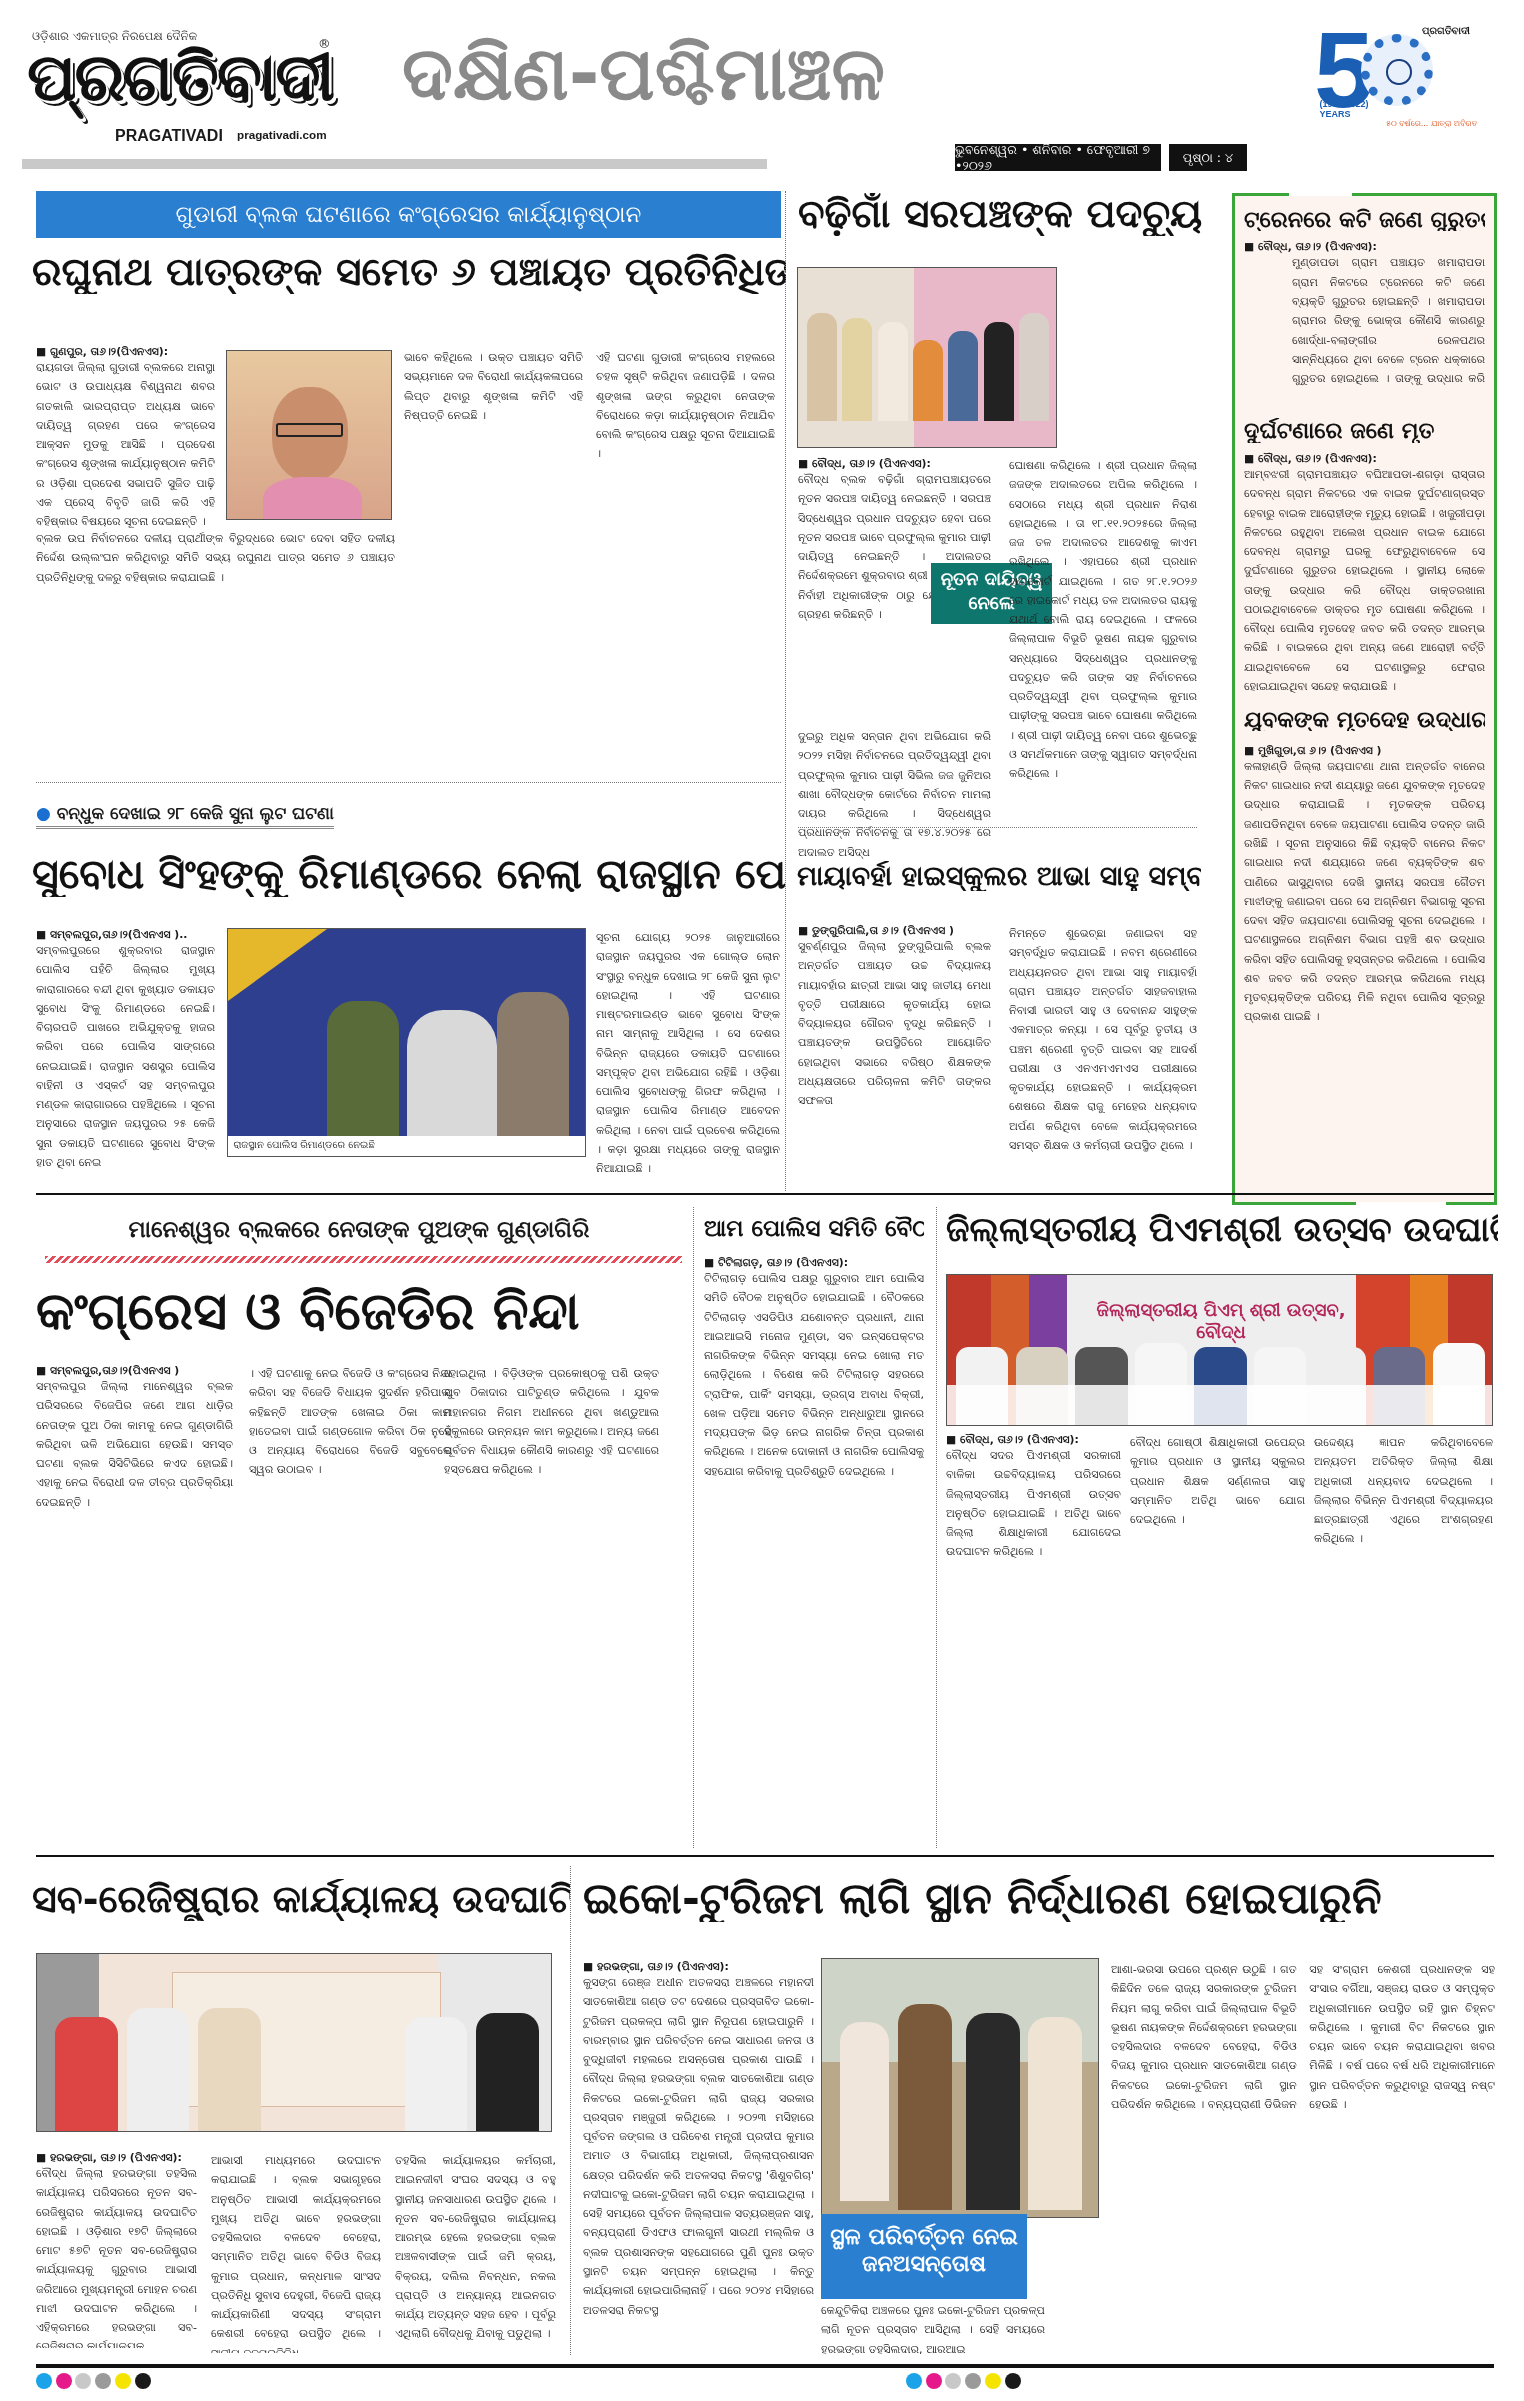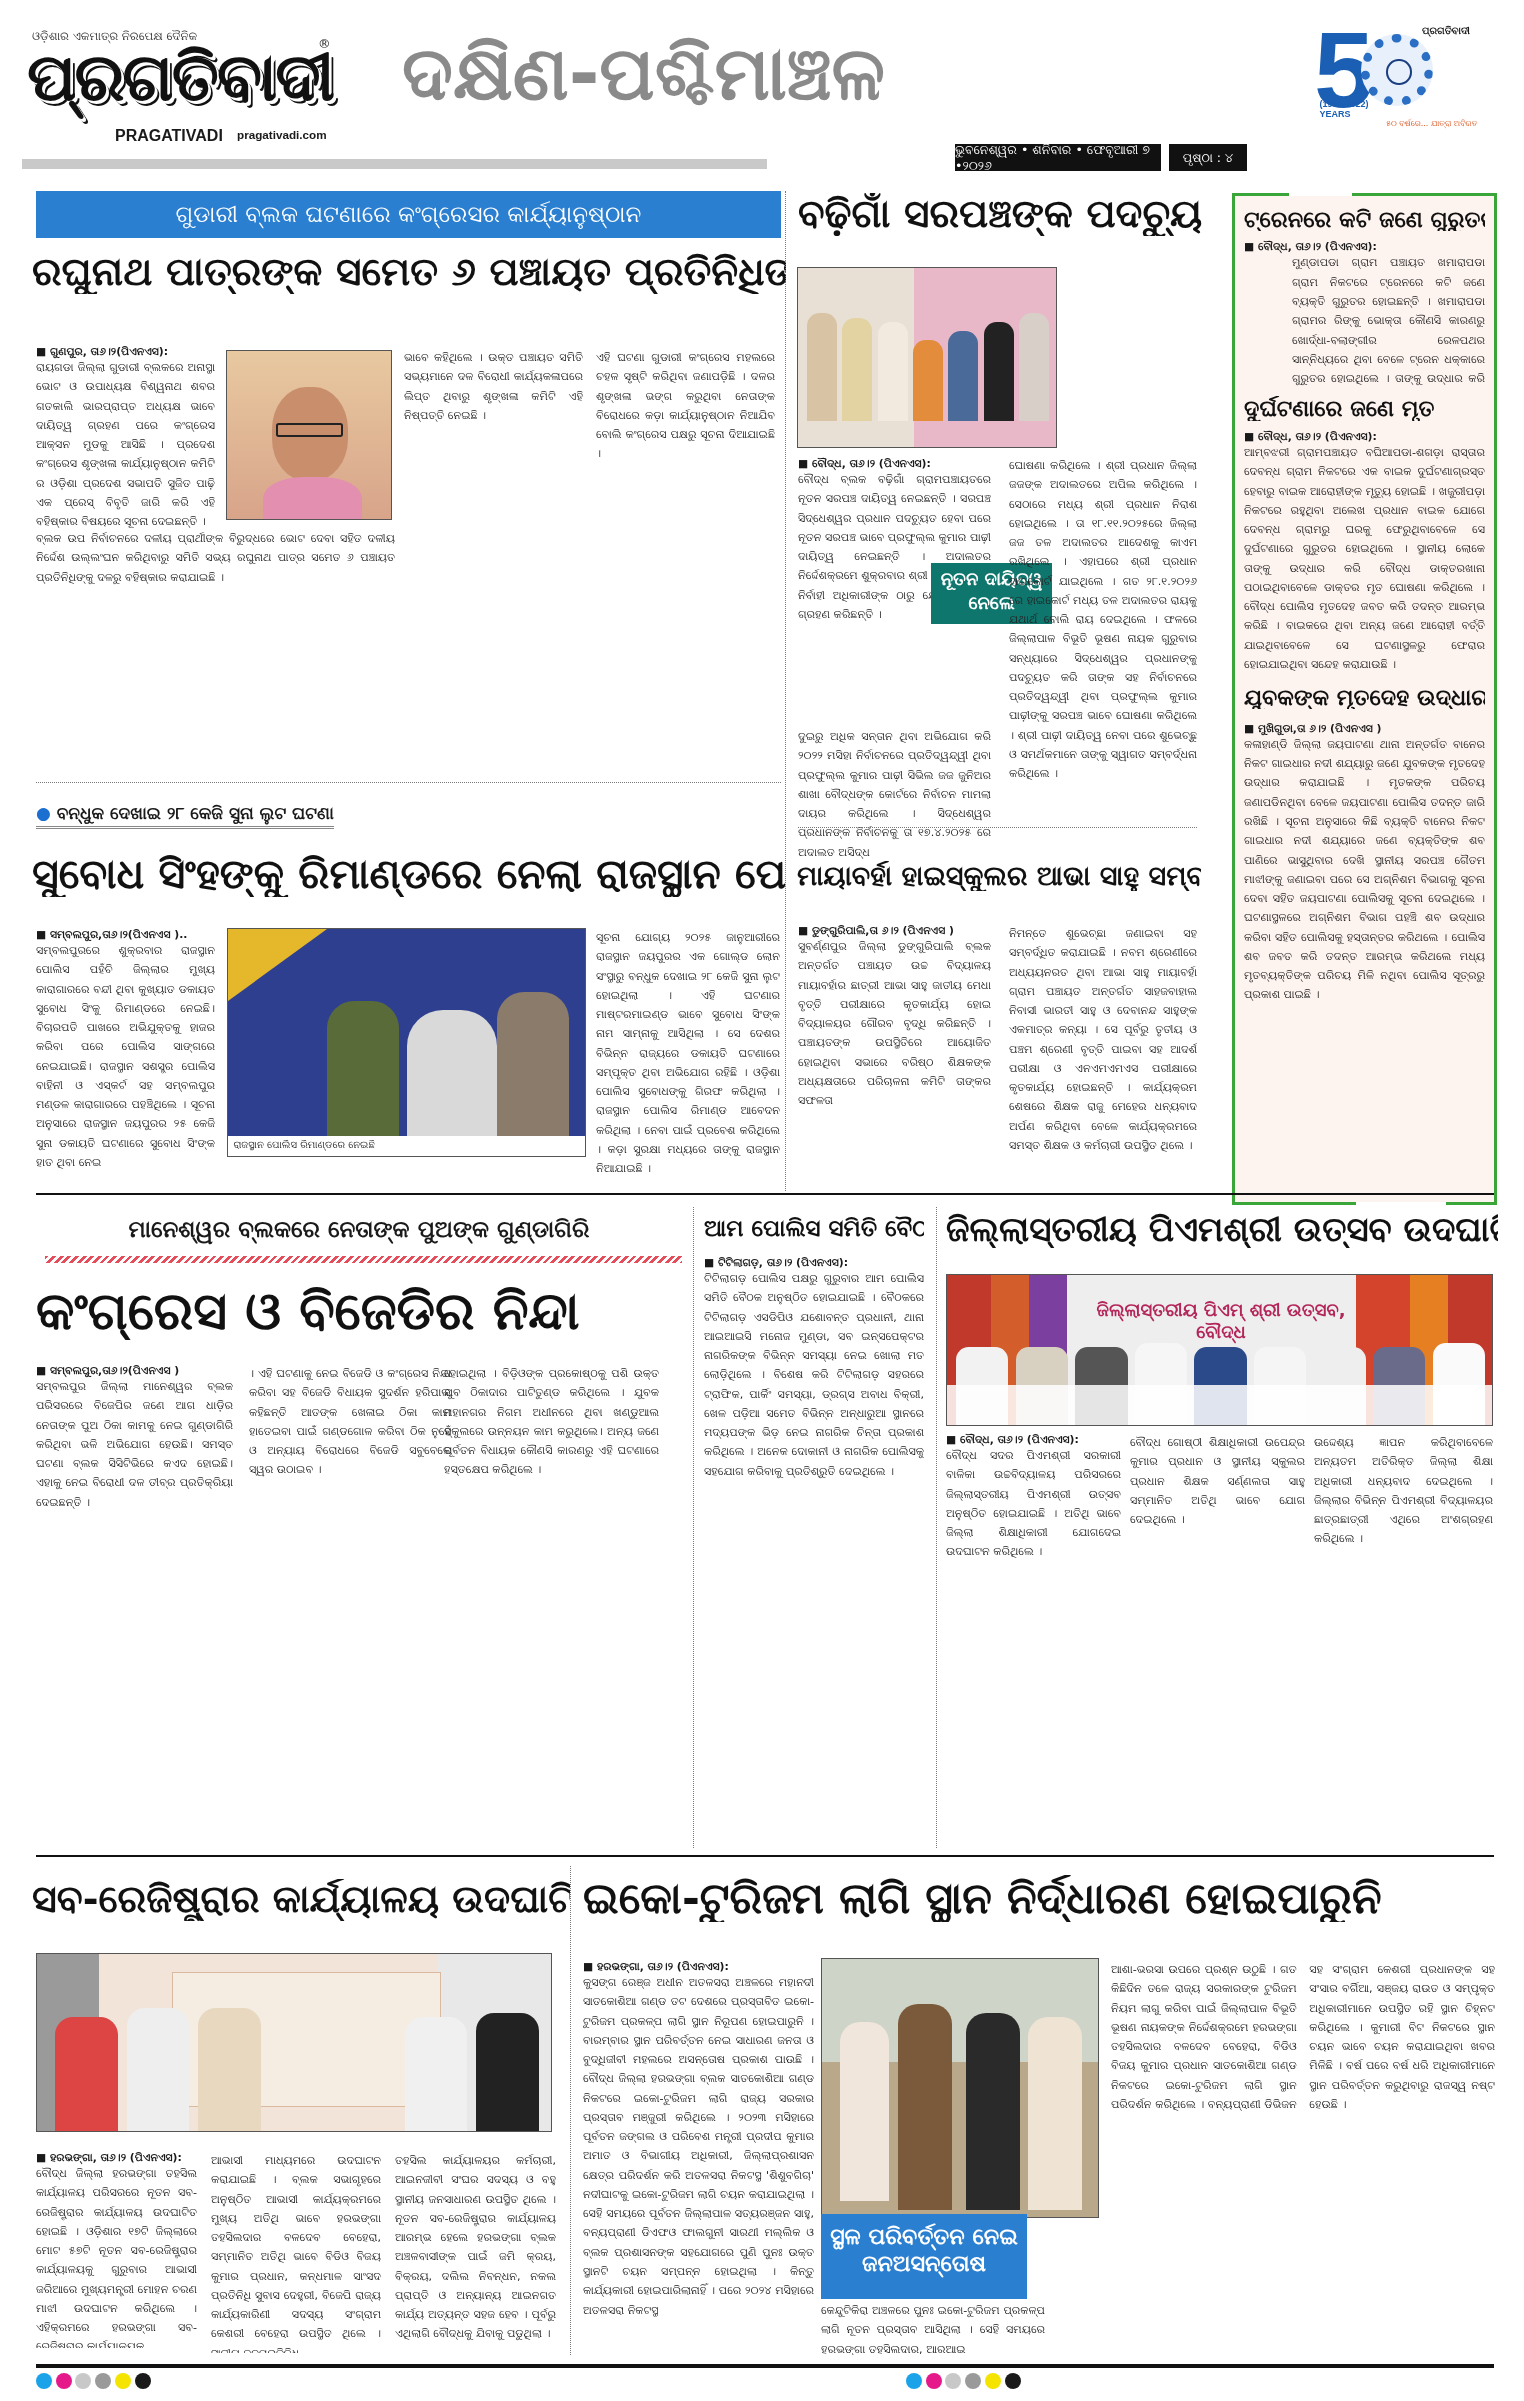--- a/index.html
+++ b/index.html
@@ -121,21 +121,21 @@
 </div>
 <div class="abs body-text" style="left:1009px;top:924px;width:188px;height:269px;">ନିମନ୍ତେ ଶୁଭେଚ୍ଛା ଜଣାଇବା ସହ ସମ୍ବର୍ଦ୍ଧିତ କରାଯାଇଛି । ନବମ ଶ୍ରେଣୀରେ ଅଧ୍ୟୟନରତ ଥିବା ଆଭା ସାହୁ ମାୟାବର୍ହା ଗ୍ରାମ ପଞ୍ଚାୟତ ଅନ୍ତର୍ଗତ ସାହଜବାହାଲ ନିବାସୀ ଭାରତୀ ସାହୁ ଓ ଦେବାନନ୍ଦ ସାହୁଙ୍କ ଏକମାତ୍ର କନ୍ୟା । ସେ ପୂର୍ବରୁ ତୃତୀୟ ଓ ପଞ୍ଚମ ଶ୍ରେଣୀ ବୃତ୍ତି ପାଇବା ସହ ଆଦର୍ଶ ପରୀକ୍ଷା ଓ ଏନଏମଏମଏସ ପରୀକ୍ଷାରେ କୃତକାର୍ଯ୍ୟ ହୋଇଛନ୍ତି । କାର୍ଯ୍ୟକ୍ରମ ଶେଷରେ ଶିକ୍ଷକ ରାଜୁ ମେହେର ଧନ୍ୟବାଦ ଅର୍ପଣ କରିଥିବା ବେଳେ କାର୍ଯ୍ୟକ୍ରମରେ ସମସ୍ତ ଶିକ୍ଷକ ଓ କର୍ମଚାରୀ ଉପସ୍ଥିତ ଥିଲେ ।</div>
 
 <div class="abs greenbox" style="left:1232px;top:193px;width:265px;height:1012px;">
   <div class="gap" style="left:54px;width:63px;"></div>
   <div class="gap" style="left:121px;top:auto;bottom:-3.6px;width:90px;"></div>
   <div style="padding:10.8px 9px;">
     <div class="headline" style="font-size:22.4px;">ଟ୍ରେନରେ କଟି ଜଣେ ଗୁରୁତର</div>
     <div class="byline" style="margin-top:9px;">ବୌଦ୍ଧ, ତା୬।୨ (ପିଏନଏସ):</div>
     <div class="body-text" style="height:135px;margin-left:48px;">ମୁଣ୍ଡାପଡା ଗ୍ରାମ ପଞ୍ଚାୟତ ଖମାରାପଡା ଗ୍ରାମ ନିକଟରେ ଟ୍ରେନରେ କଟି ଜଣେ ବ୍ୟକ୍ତି ଗୁରୁତର ହୋଇଛନ୍ତି । ଖମାରାପଡା ଗ୍ରାମର ରିଙ୍କୁ ଭୋକ୍ତା କୌଣସି କାରଣରୁ ଖୋର୍ଦ୍ଧା-ବଲାଙ୍ଗୀର ରେଳପଥର ସାନ୍ନିଧ୍ୟରେ ଥିବା ବେଳେ ଟ୍ରେନ ଧକ୍କାରେ ଗୁରୁତର ହୋଇଥିଲେ । ତାଙ୍କୁ ଉଦ୍ଧାର କରି ପ୍ରଥମେ ବୌଦ୍ଧ ଡାକ୍ତରଖାନା ନିଆଯାଇଥିଲା ।</div>
-    <div class="headline" style="font-size:22.4px;margin-top:8px;">ଦୁର୍ଘଟଣାରେ ଜଣେ ମୃତ</div>
+    <div class="headline" style="font-size:22.4px;margin-top:30px;">ଦୁର୍ଘଟଣାରେ ଜଣେ ମୃତ</div>
     <div class="byline" style="margin-top:9px;">ବୌଦ୍ଧ, ତା୬।୨ (ପିଏନଏସ):</div>
     <div class="body-text" style="height:229px;">ଆମ୍ବଝରୀ ଗ୍ରାମପଞ୍ଚାୟତ ବଘିଆପଡା-ଶଗଡ଼ା ରାସ୍ତାର ଦେବନ୍ଧ ଗ୍ରାମ ନିକଟରେ ଏକ ବାଇକ ଦୁର୍ଘଟଣାଗ୍ରସ୍ତ ହେବାରୁ ବାଇକ ଆରୋହୀଙ୍କ ମୃତ୍ୟୁ ହୋଇଛି । ଖଜୁରୀପଡ଼ା ନିକଟରେ ରହୁଥିବା ଅଲେଖ ପ୍ରଧାନ ବାଇକ ଯୋଗେ ଦେବନ୍ଧ ଗ୍ରାମରୁ ଘରକୁ ଫେରୁଥିବାବେଳେ ସେ ଦୁର୍ଘଟଣାରେ ଗୁରୁତର ହୋଇଥିଲେ । ସ୍ଥାନୀୟ ଲୋକେ ତାଙ୍କୁ ଉଦ୍ଧାର କରି ବୌଦ୍ଧ ଡାକ୍ତରଖାନା ପଠାଇଥିବାବେଳେ ଡାକ୍ତର ମୃତ ଘୋଷଣା କରିଥିଲେ । ବୌଦ୍ଧ ପୋଲିସ ମୃତଦେହ ଜବତ କରି ତଦନ୍ତ ଆରମ୍ଭ କରିଛି । ବାଇକରେ ଥିବା ଅନ୍ୟ ଜଣେ ଆରୋହୀ ବର୍ତ୍ତି ଯାଇଥିବାବେଳେ ସେ ଘଟଣାସ୍ଥଳରୁ ଫେରାର ହୋଇଯାଇଥିବା ସନ୍ଦେହ କରାଯାଉଛି ।</div>
     <div class="headline" style="font-size:22.4px;margin-top:12.6px;">ଯୁବକଙ୍କ ମୃତଦେହ ଉଦ୍ଧାର</div>
     <div class="byline" style="margin-top:12.6px;">ମୁଖିଗୁଡା,ତା ୬।୨ (ପିଏନଏସ )</div>
     <div class="body-text" style="height:323px;">କଳାହାଣ୍ଡି ଜିଲ୍ଲା ଜୟପାଟଣା ଥାନା ଅନ୍ତର୍ଗତ ବାନେର ନିକଟ ଗାଇଧାର ନଦୀ ଶଯ୍ୟାରୁ ଜଣେ ଯୁବକଙ୍କ ମୃତଦେହ ଉଦ୍ଧାର କରାଯାଇଛି । ମୃତକଙ୍କ ପରିଚୟ ଜଣାପଡିନଥିବା ବେଳେ ଜୟପାଟଣା ପୋଲିସ ତଦନ୍ତ ଜାରି ରଖିଛି । ସୂଚନା ଅନୁସାରେ କିଛି ବ୍ୟକ୍ତି ବାନେର ନିକଟ ଗାଇଧାର ନଦୀ ଶଯ୍ୟାରେ ଜଣେ ବ୍ୟକ୍ତିଙ୍କ ଶବ ପାଣିରେ ଭାସୁଥିବାର ଦେଖି ସ୍ଥାନୀୟ ସରପଞ୍ଚ ଗୈତମ ମାଝୀଙ୍କୁ ଜଣାଇବା ପରେ ସେ ଅଗ୍ନିଶମ ବିଭାଗକୁ ସୂଚନା ଦେବା ସହିତ ଜୟପାଟଣା ପୋଲିସକୁ ସୂଚନା ଦେଇଥିଲେ । ଘଟଣାସ୍ଥଳରେ ଅଗ୍ନିଶମ ବିଭାଗ ପହଞ୍ଚି ଶବ ଉଦ୍ଧାର କରିବା ସହିତ ପୋଲିସକୁ ହସ୍ତାନ୍ତର କରିଥଲେ । ପୋଲିସ ଶବ ଜବତ କରି ତଦନ୍ତ ଆରମ୍ଭ କରିଥଲେ ମଧ୍ୟ ମୃତବ୍ୟକ୍ତିଙ୍କ ପରିଚୟ ମିଳି ନଥିବା ପୋଲିସ ସୂତ୍ରରୁ ପ୍ରକାଶ ପାଇଛି ।</div>
   </div>
 </div>
 
 <div class="abs solid-h" style="left:36px;top:1193px;width:1458px;height:1.8px;"></div>
 

